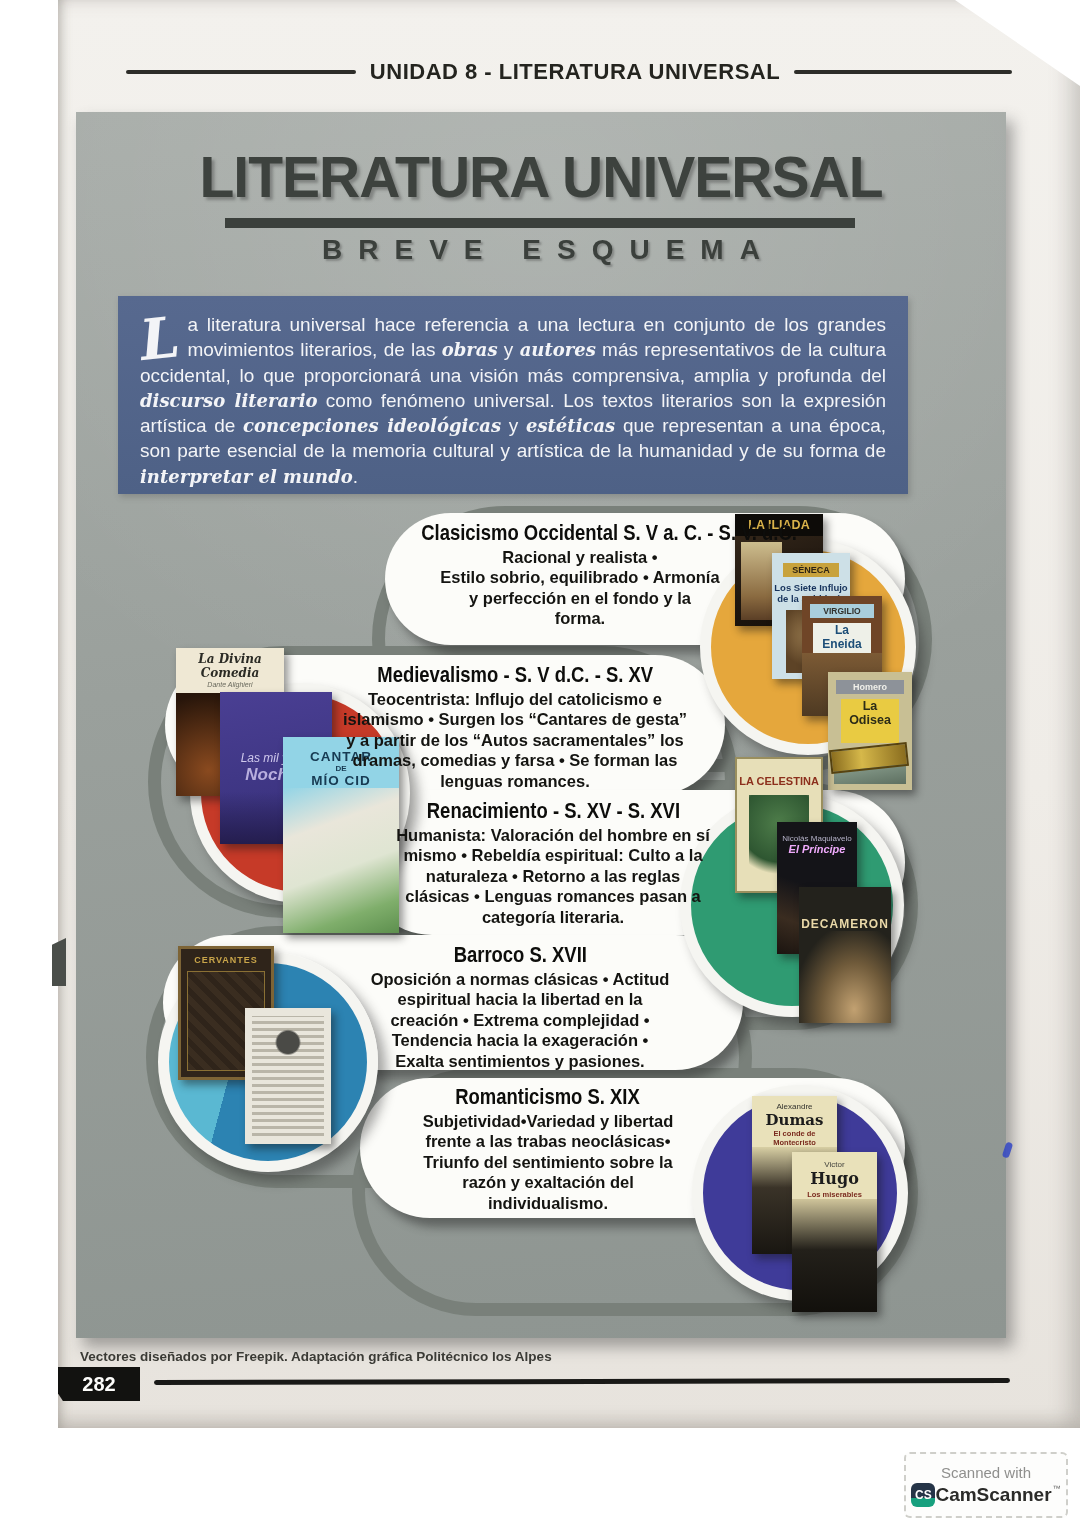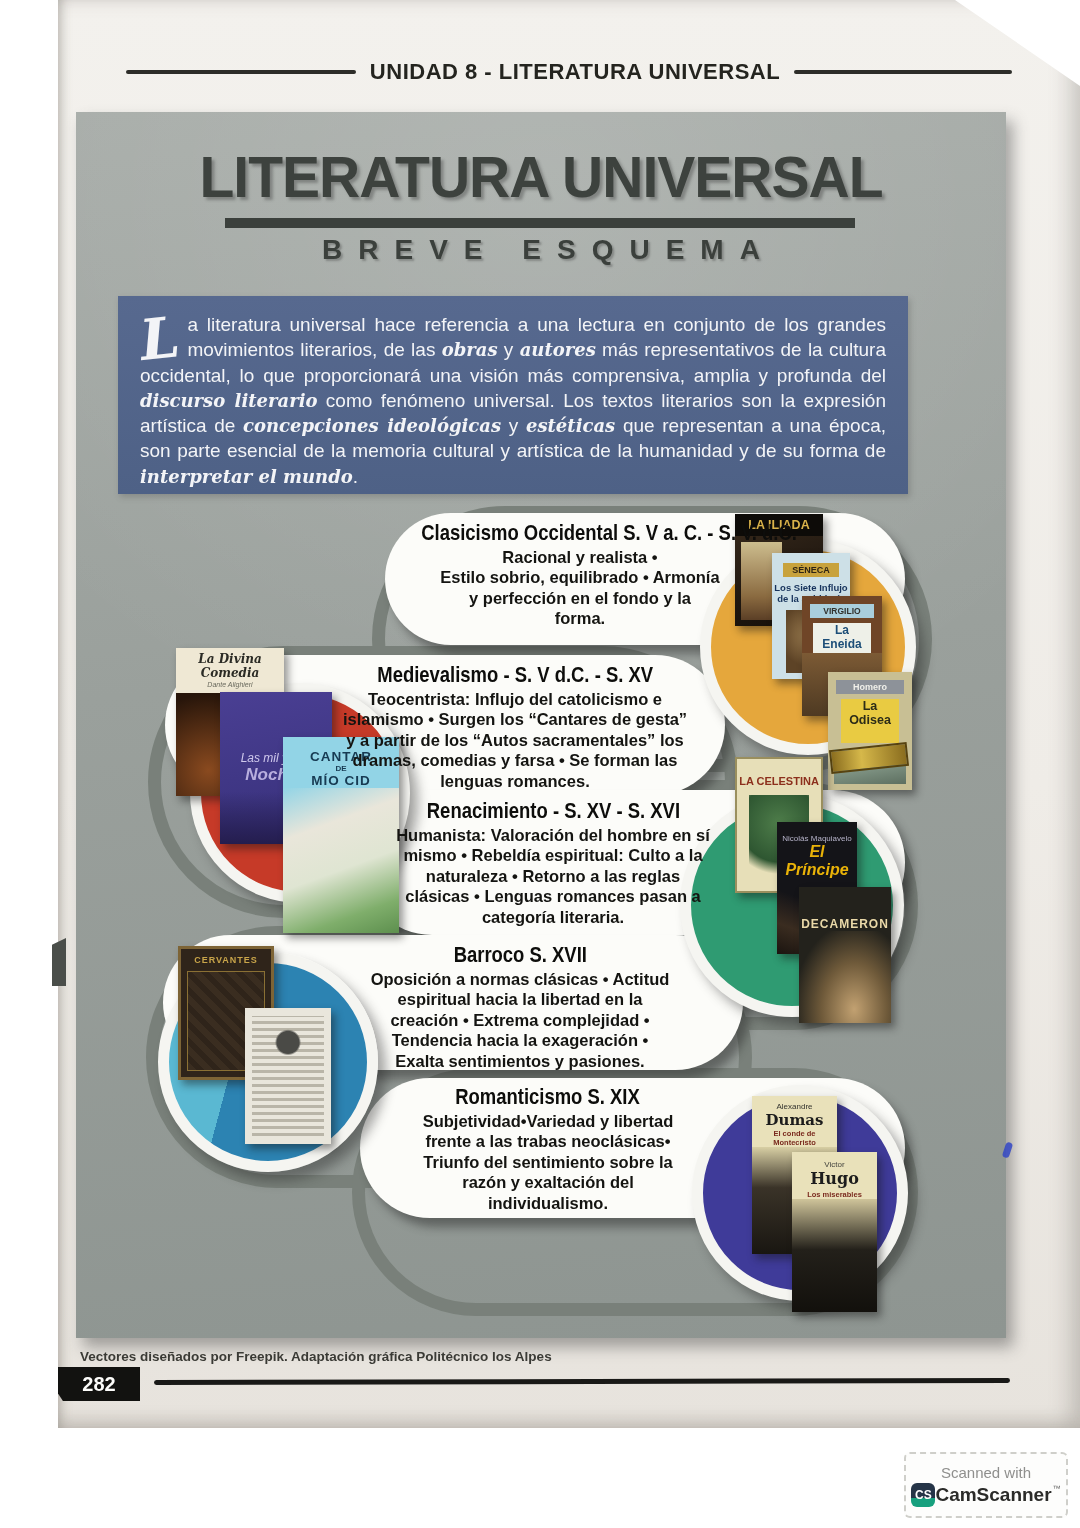--- a/index.html
+++ b/index.html
@@ -110,21 +110,21 @@
   .bk-cantar-de-mio-cid::after { flex:1; width:100%;
         background:linear-gradient(160deg,#92d4e6 0%,#e9e6da 28%,#dfe5d2 55%,#7fae6b 82%,#5d8f4e 100%); }
 
   .bk-la-celestina { background:#e7dfb8; border:2px solid #9a8f5e; }
   .bk-la-celestina .bl0 { color:#8c2f1c; font-weight:800; font-size:11px; margin-top:16px; }
   .bk-la-celestina::after { flex:1; width:72%; margin:8px 0;
         background:radial-gradient(circle at 50% 32%, #4e7d4a, #2e5631 58%, #e7dfb8 76%); }
 
   .bk-el-principe { background:#141418; }
   .bk-el-principe .bl0 { color:#b6b3c9; font-size:8px; margin-top:12px; }
-  .bk-el-principe .bl1 { color:#eab308; font-size:16px; font-weight:700; font-style:italic; }
+  .bk-el-principe .bl1 { color:#f0abfc; font-size:11px; font-weight:700; font-style:italic; }
   .bk-el-principe::after { flex:1; width:100%;
         background:linear-gradient(200deg,transparent 38%,#3a2c20 70%,#1b1410 100%); }
 
   .bk-decameron { background:#23221c; }
   .bk-decameron .bl0 { color:#ead9a8; font-weight:700; font-size:12px; letter-spacing:1px; margin-top:30px; }
   .bk-decameron::after { flex:1; width:100%;
         background:radial-gradient(ellipse at 60% 85%, #c2a171 0%, #6f5a3a 42%, #23221c 78%); }
 
   .bk-cervantes { background:#2f241a; border:3px solid #7d6436; }
   .bk-cervantes .bl0 { color:#c9a54a; font-size:9px; font-weight:700; letter-spacing:1px; margin-top:6px; }

